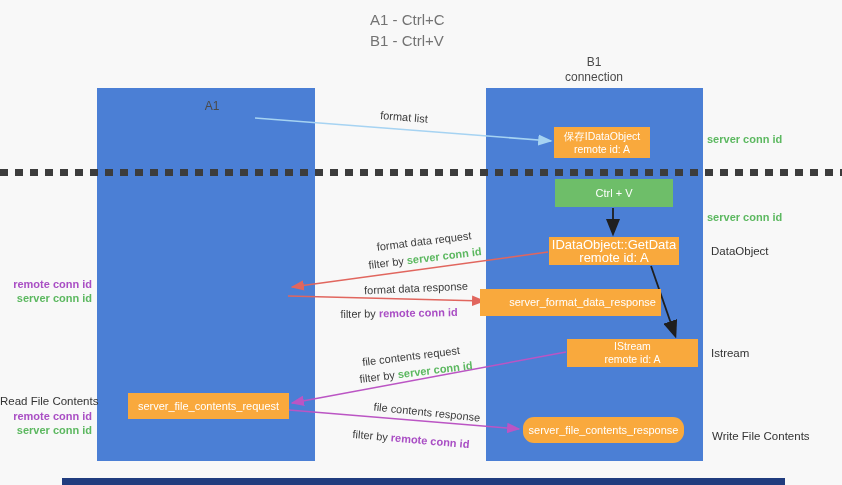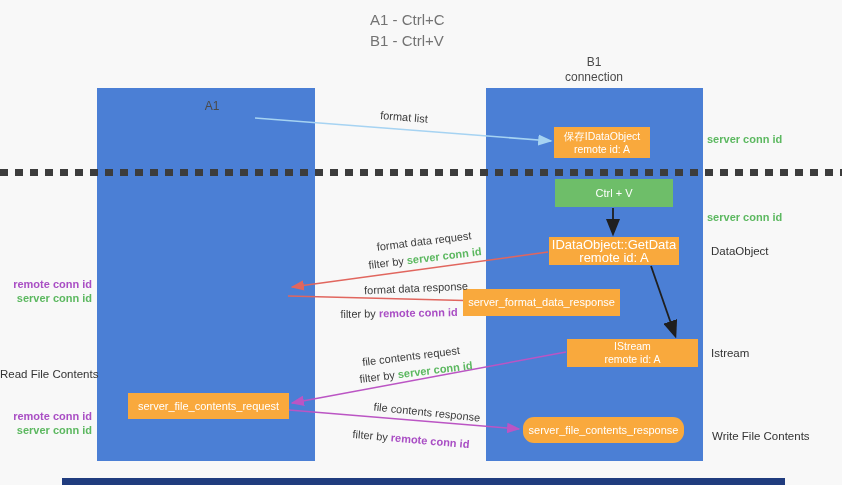--- a/index.html
+++ b/index.html
@@ -93,21 +93,21 @@
   <div class="box green" style="left:555px;top:179px;width:118px;height:28px;">
     <div>Ctrl + V</div>
   </div>
 
   <div class="box" style="left:549px;top:237px;width:130px;height:28px;font-size:13px;">
     <div>IDataObject::GetData</div>
     <div>remote id: A</div>
   </div>
 
 
-  <div class="box" style="left:463px;top:289px;width:157px;height:27px;">
+  <div class="box" style="left:480px;top:289px;width:157px;height:27px;padding-left:24px;">
     <div>server_format_data_response</div>
   </div>
 
   <div class="box" style="left:567px;top:339px;width:131px;height:28px;font-size:10.5px;">
     <div>IStream</div>
     <div>remote id: A</div>
   </div>
 
   <div class="box" style="left:128px;top:393px;width:161px;height:26px;">
     <div>server_file_contents_request</div>
@@ -118,21 +118,21 @@
   </div>
 
   <div class="side bold-green" style="left:707px;top:133px;">server conn id</div>
   <div class="side bold-green" style="left:707px;top:211px;">server conn id</div>
   <div class="side" style="left:711px;top:245px;text-align:center;">DataObject</div>
   <div class="side" style="left:711px;top:347px;">Istream</div>
   <div class="side" style="left:712px;top:430px;">Write File Contents</div>
 
   <div class="side bold-purple ralign" style="top:278px;width:92px;">remote conn id</div>
   <div class="side bold-green ralign" style="top:292px;width:92px;">server conn id</div>
-  <div class="side ralign" style="top:368px;width:94px;text-align:center;">Read File Contents</div>
+  <div class="side ralign" style="top:395px;width:94px;text-align:center;">Read File Contents</div>
   <div class="side bold-purple ralign" style="top:410px;width:92px;">remote conn id</div>
   <div class="side bold-green ralign" style="top:424px;width:92px;">server conn id</div>
 
   <div class="alabel" style="left:404px;top:117px;--rot:4.5deg;">format list</div>
 
   <div class="alabel" style="left:424px;top:241px;--rot:-7deg;">format data request</div>
   <div class="alabel" style="left:425px;top:258px;--rot:-7deg;">
     <span class="fb">filter by</span><span class="cid-green">server conn id</span>
   </div>
 

